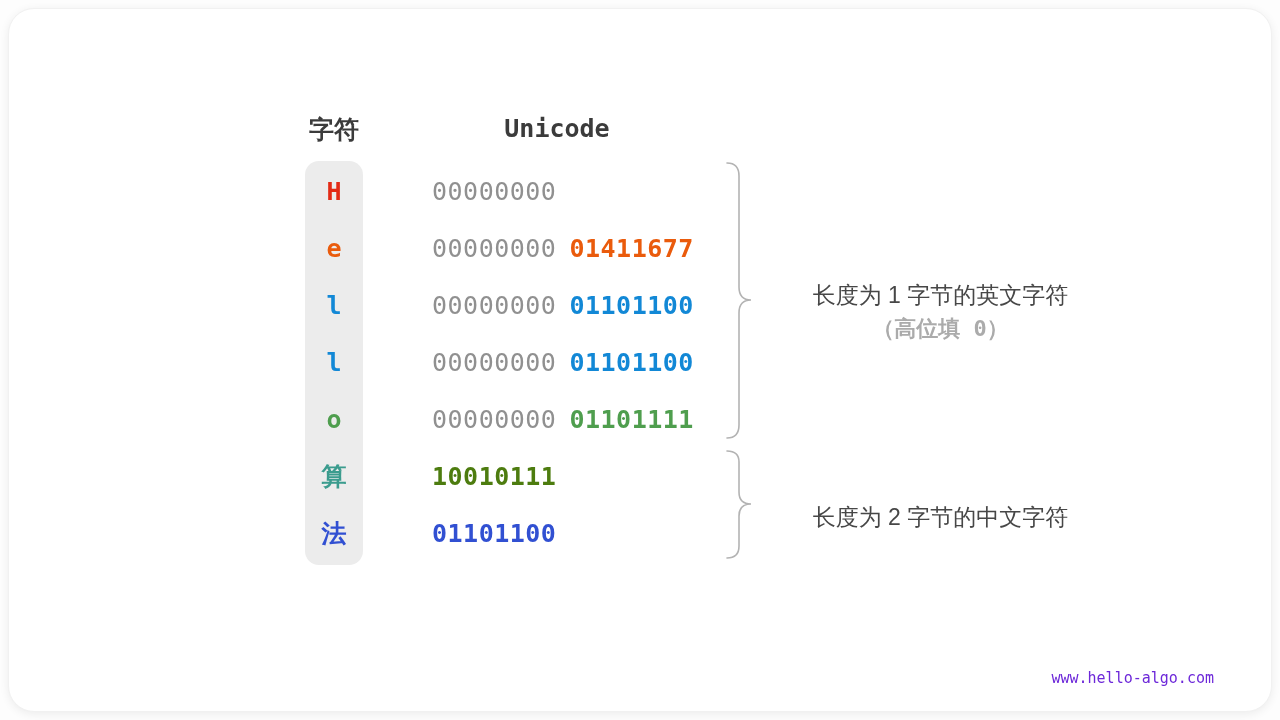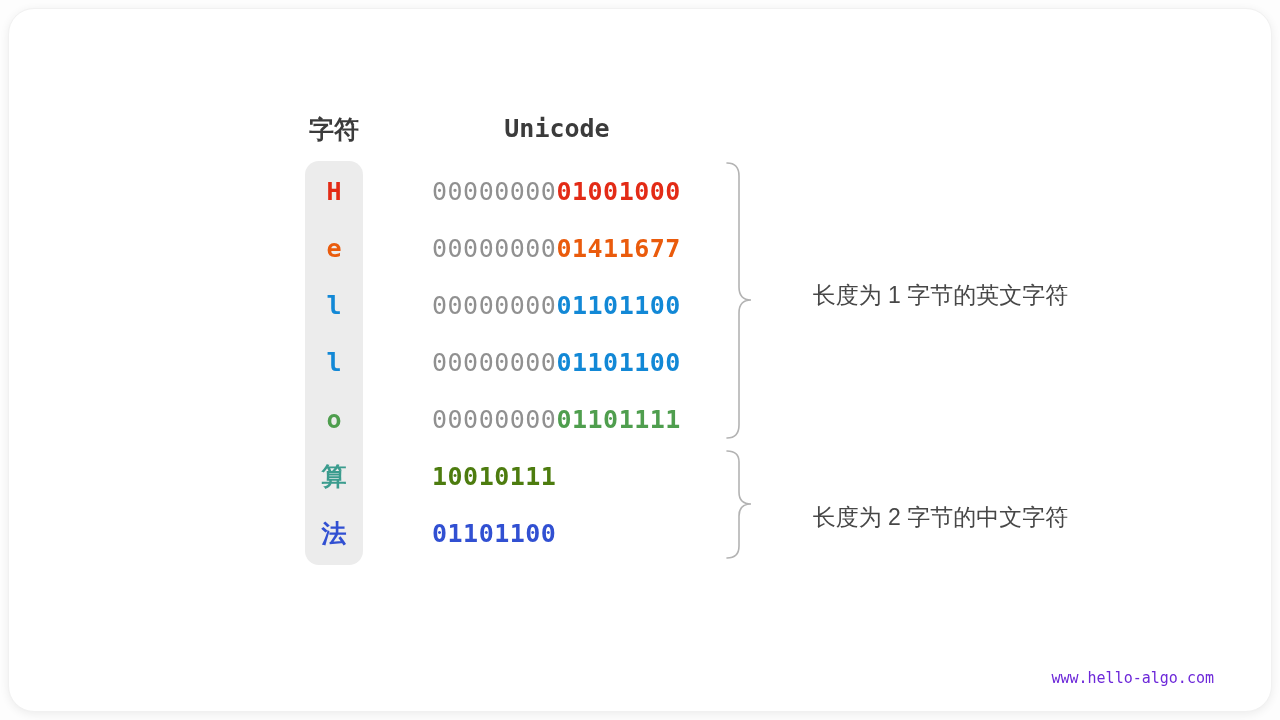--- a/index.html
+++ b/index.html
@@ -60,20 +60,21 @@
     text-align: center;
     font-family: "DejaVu Sans Mono", monospace;
     font-size: 25px;
     font-weight: bold;
   }
   .unicode-cell {
     position: absolute;
     left: 432px;
     height: 57px; line-height: 57px;
     display: flex;
+    gap: 13px;
     font-family: "DejaVu Sans Mono", monospace;
     font-size: 25px;
     letter-spacing: 0.5px;
   }
   .byte-gray { color: #909090; font-weight: normal; }
   .byte-colored { font-weight: bold; }
 
   .brace { position: absolute; left: 718px; }
   .brace path {
     fill: none;
@@ -119,21 +120,20 @@
   <div class="hdr hdr-char">字符</div>
   <div class="hdr hdr-unicode">Unicode</div>
 
   <div class="char-col-bg"></div>
 
   <div class="rows" id="rows">
       <div class="row">
         <div class="char-cell" style="color: rgb(227, 43, 22);">H</div>
         <div class="unicode-cell">
           <span class="byte-gray">00000000</span>
-          <span class="byte-colored" style="color: rgb(227, 43, 22);">01001000</span>
         </div>
       </div>
       <div class="row">
         <div class="char-cell" style="color: rgb(234, 91, 12);">e</div>
         <div class="unicode-cell">
           <span class="byte-gray">00000000</span>
           <span class="byte-colored" style="color: rgb(234, 91, 12);">01411677</span>
         </div>
       </div>
       <div class="row">
@@ -174,20 +174,21 @@
   <svg class="brace" style="top:160px" width="44" height="282" viewBox="0 0 44 282">
     <path d="M 9,3 Q 21,3 21,16 L 21,127 Q 21,140 33,140 Q 21,140 21,153 L 21,265 Q 21,278 9,278"></path>
   </svg>
 
   <svg class="brace" style="top:448px" width="44" height="114" viewBox="0 0 44 114">
     <path d="M 9,3 Q 21,3 21,14 L 21,44 Q 21,56 33,56 Q 21,56 21,68 L 21,98 Q 21,110 9,110"></path>
   </svg>
 
   <div class="annotation annotation-1">
     <div>长度为 1 字节的英文字符</div>
+    <div class="sub">（高位填 0）</div>
   </div>
 
   <div class="annotation annotation-2">
     <div>长度为 2 字节的中文字符</div>
   </div>
 
   <div class="watermark">www.hello-algo.com</div>
 
 </div>
 

